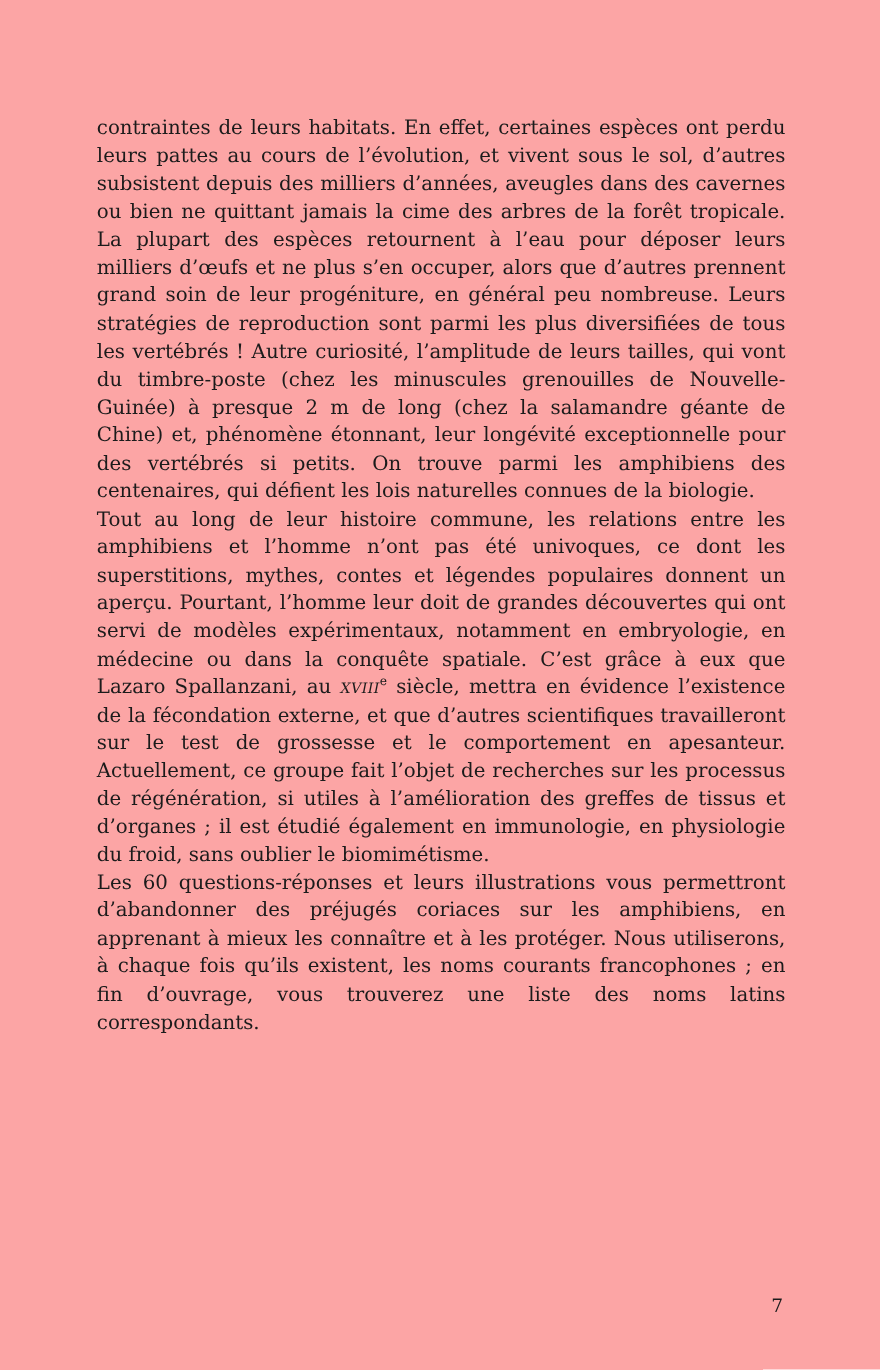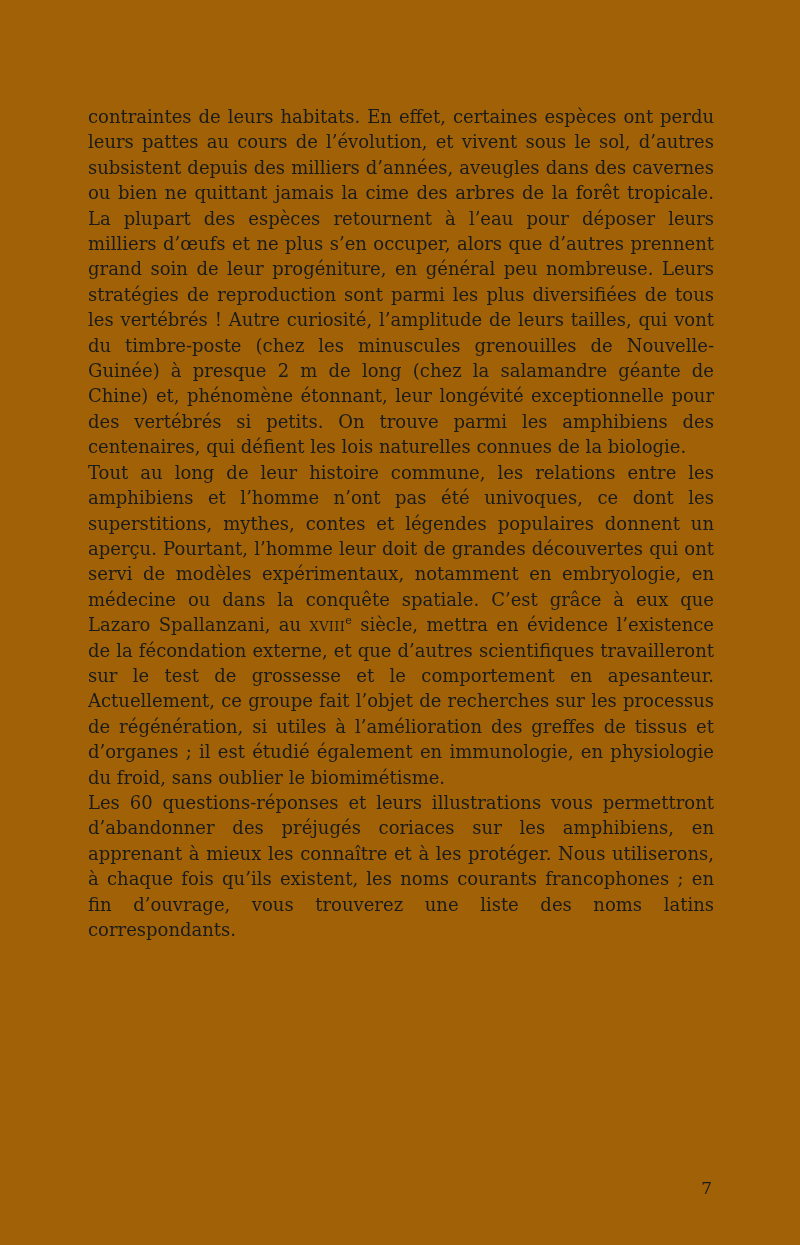--- a/index.html
+++ b/index.html
@@ -4,21 +4,21 @@
 <style>
   html, body {
     margin: 0;
     padding: 0;
     background: #ffffff;
   }
   .page {
     position: relative;
     width: 800px;
     height: 1245px;
-    background: #a16207;
+    background: #fca5a5;
     font-family: "DejaVu Serif", "Liberation Serif", serif;
     color: #1b1b1b;
     box-sizing: border-box;
     overflow: hidden;
   }
   .text-block {
     position: absolute;
     top: 104px;
     left: 88px;
     width: 626px;
@@ -29,20 +29,21 @@
     hyphens: auto;
     -webkit-hyphens: auto;
   }
   .text-block p {
     margin: 0;
     padding: 0;
   }
   .smallcaps {
     font-variant: small-caps;
     letter-spacing: 0.3px;
+    font-style: italic;
   }
   sup.ordinal {
     font-size: 0.62em;
     line-height: 0;
     vertical-align: super;
   }
   .page-number {
     position: absolute;
     top: 1178px;
     right: 88px;

